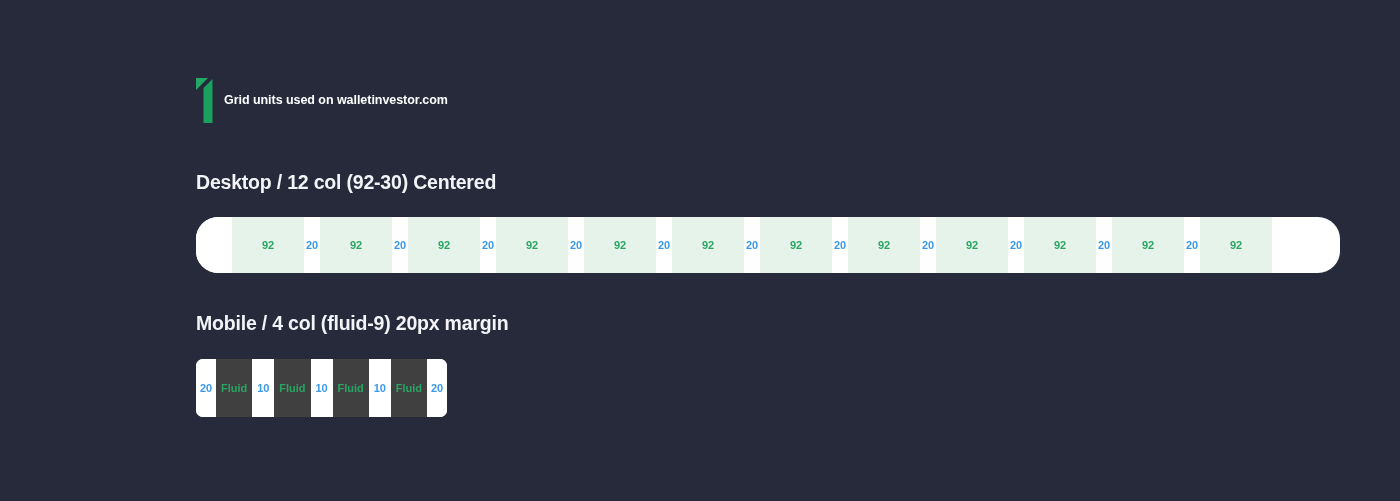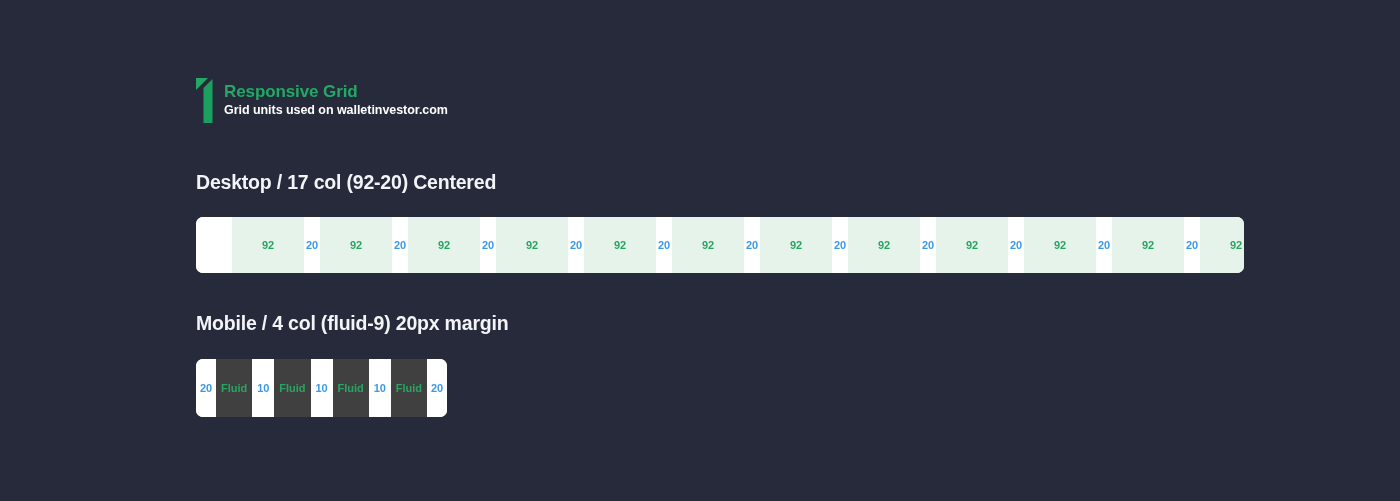--- a/index.html
+++ b/index.html
@@ -69,22 +69,23 @@
     position: absolute;
     background: #ffffff;
     border-radius: 7px;
     overflow: hidden;
     display: flex;
     align-items: stretch;
   }
   #desktop-grid {
     left: 196px;
     top: 217px;
-    width: 1048px;
+    width: 1144px;
     height: 56px;
+    border-radius: 22px;
   }
   #mobile-grid {
     left: 196px;
     top: 359px;
     width: 251px;
     height: 58px;
   }
 
   .cell {
     display: flex;
@@ -117,26 +118,25 @@
 </style>
 </head>
 <body>
 
 <div class="brand">
   <svg class="brand-mark" viewBox="0 0 17 45">
     <polygon points="0,0 12,0 0,12" fill="#23a866"></polygon>
     <polygon points="16.5,1 16.5,45 7.5,45 7.5,10" fill="#1aa05f"></polygon>
   </svg>
   <div class="brand-text">
-    <div class="brand-title">Responsive Grid</div>
     <div class="brand-sub">Grid units used on walletinvestor.com</div>
   </div>
 </div>
 
-<div class="section-title" id="desktop-title">Desktop / 17 col (92-20) Centered</div>
+<div class="section-title" id="desktop-title">Desktop / 12 col (92-30) Centered</div>
 
 <div class="grid-container" id="desktop-grid">
     <div class="cell margin empty" style="width: 36px;"></div>
     <div class="cell col" style="width: 72px;">92</div>
     <div class="cell gutter" style="width: 16px;">20</div>
     <div class="cell col" style="width: 72px;">92</div>
     <div class="cell gutter" style="width: 16px;">20</div>
     <div class="cell col" style="width: 72px;">92</div>
     <div class="cell gutter" style="width: 16px;">20</div>
     <div class="cell col" style="width: 72px;">92</div>

